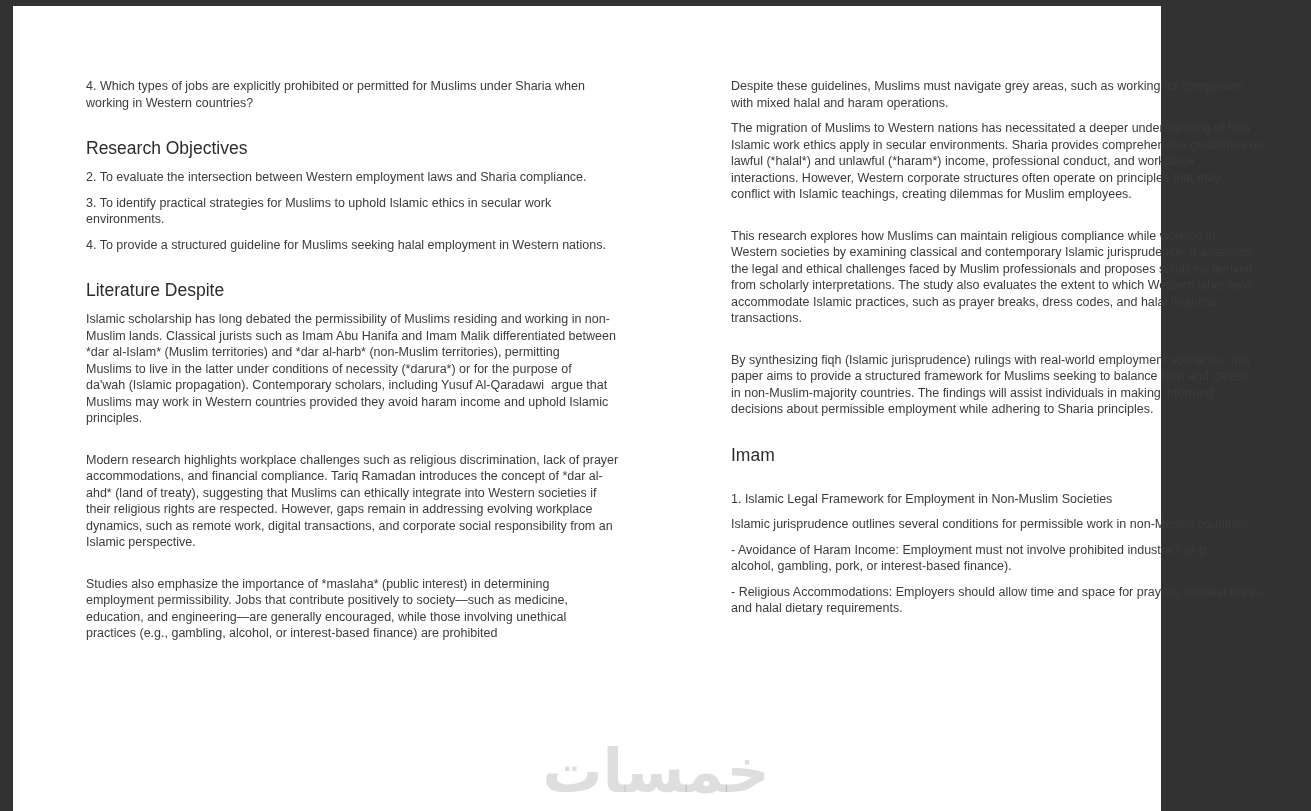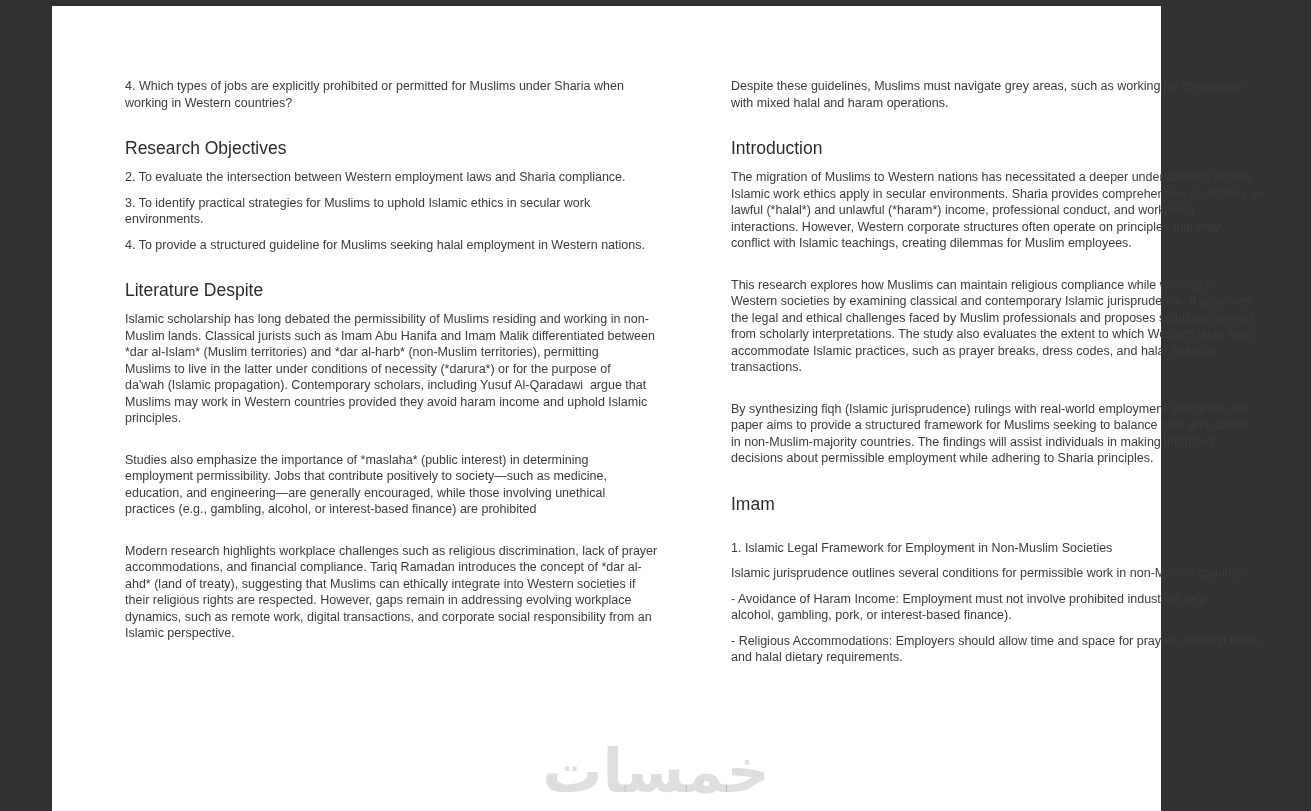--- a/index.html
+++ b/index.html
@@ -9,21 +9,21 @@
     overflow: hidden;
     position: relative;
     font-family: "Liberation Sans", sans-serif;
   }
   .viewer { position: absolute; inset: 0; }
   .page {
     position: absolute;
     top: 6px; bottom: 0;
     background: #ffffff;
   }
-  .page-left  { left: 13px;  width: 744px; margin-left: 39px; }
+  .page-left  { left: 13px;  width: 744px; }
   .page-right { left: 657px; width: 504px; }
   .content-left  { padding: 72px 0 0 73px; }
   .content-right { padding: 72px 0 0 74px; }
   .para {
     white-space: pre;
     font-size: 12.5px;
     line-height: 16.5px;
     color: #3b3b3b;
     margin: 0 0 9px 0;
   }
@@ -65,38 +65,37 @@
 environments.</div>
       <div class="para">4. To provide a structured guideline for Muslims seeking halal employment in Western nations.</div>
       <div class="heading">Literature Despite</div>
       <div class="para">Islamic scholarship has long debated the permissibility of Muslims residing and working in non-
 Muslim lands. Classical jurists such as Imam Abu Hanifa and Imam Malik differentiated between
 *dar al-Islam* (Muslim territories) and *dar al-harb* (non-Muslim territories), permitting
 Muslims to live in the latter under conditions of necessity (*darura*) or for the purpose of
 da'wah (Islamic propagation). Contemporary scholars, including Yusuf Al-Qaradawi  argue that
 Muslims may work in Western countries provided they avoid haram income and uphold Islamic
 principles.</div>
-      <div class="para spaced">Studies also emphasize the importance of *maslaha* (public interest) in determining
-employment permissibility. Jobs that contribute positively to society—such as medicine,
-education, and engineering—are generally encouraged, while those involving unethical
-practices (e.g., gambling, alcohol, or interest-based finance) are prohibited</div>
       <div class="para spaced">Modern research highlights workplace challenges such as religious discrimination, lack of prayer
 accommodations, and financial compliance. Tariq Ramadan introduces the concept of *dar al-
 ahd* (land of treaty), suggesting that Muslims can ethically integrate into Western societies if
 their religious rights are respected. However, gaps remain in addressing evolving workplace
 dynamics, such as remote work, digital transactions, and corporate social responsibility from an
 Islamic perspective.</div>
+      <div class="para spaced">Studies also emphasize the importance of *maslaha* (public interest) in determining
+employment permissibility. Jobs that contribute positively to society—such as medicine,
+education, and engineering—are generally encouraged, while those involving unethical
+practices (e.g., gambling, alcohol, or interest-based finance) are prohibited</div>
     </div>
   </div>
 
   <div class="page page-right">
     <div class="content content-right">
       <div class="para">Despite these guidelines, Muslims must navigate grey areas, such as working for companies
 with mixed halal and haram operations.</div>
-      <div class="heading">Introduction</div>
       <div class="para">The migration of Muslims to Western nations has necessitated a deeper understanding of how
 Islamic work ethics apply in secular environments. Sharia provides comprehensive guidelines on
 lawful (*halal*) and unlawful (*haram*) income, professional conduct, and workplace
 interactions. However, Western corporate structures often operate on principles that may
 conflict with Islamic teachings, creating dilemmas for Muslim employees.</div>
       <div class="para spaced">This research explores how Muslims can maintain religious compliance while working in
 Western societies by examining classical and contemporary Islamic jurisprudence. It assesses
 the legal and ethical challenges faced by Muslim professionals and proposes solutions derived
 from scholarly interpretations. The study also evaluates the extent to which Western labor laws
 accommodate Islamic practices, such as prayer breaks, dress codes, and halal financial

